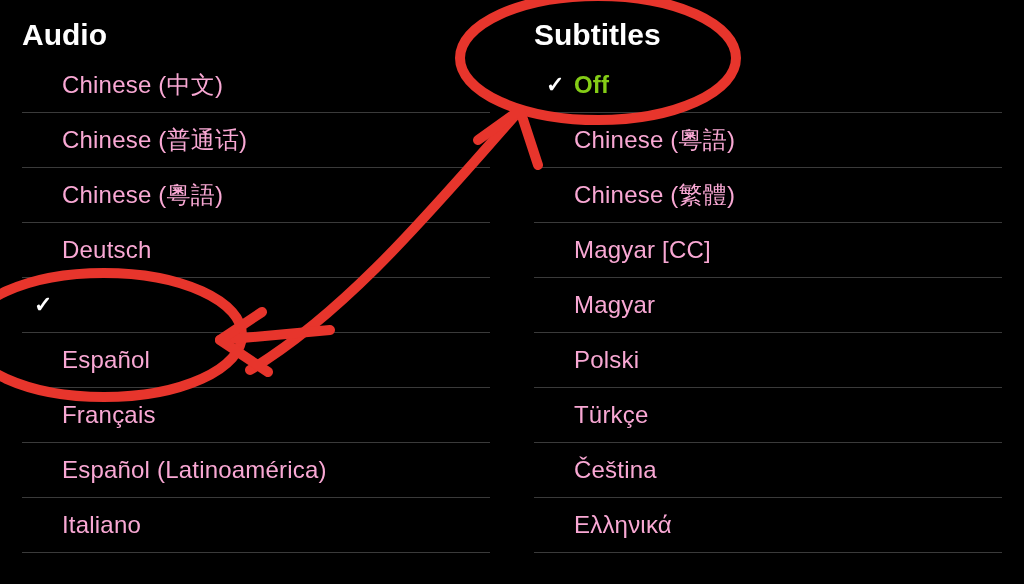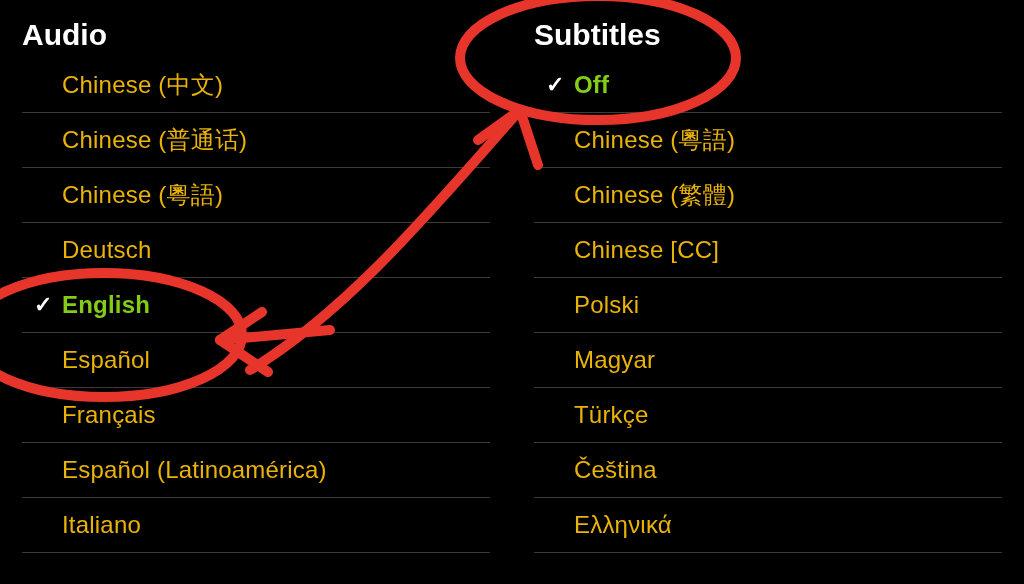--- a/index.html
+++ b/index.html
@@ -38,21 +38,21 @@
     width:28px;
     font-size:22px;
     font-weight:700;
     color:#fff;
     visibility:hidden;
   }
   .row.selected .check{visibility:visible;}
   .label{
     font-size:24px;
     font-weight:400;
-    color:#eab308;
+    color:#f9a8d4;
     letter-spacing:.2px;
   }
   .row.selected .label{
     font-weight:700;
     color:#84cc16;
   }
   
   .anno{
     position:absolute;inset:0;
     pointer-events:none;
@@ -83,21 +83,20 @@
         <div class="row">
           <span class="check">✓</span>
           <span class="label">Chinese (粵語)</span>
         </div>
         <div class="row">
           <span class="check">✓</span>
           <span class="label">Deutsch</span>
         </div>
         <div class="row selected">
           <span class="check">✓</span>
-          <span class="label">English</span>
         </div>
         <div class="row">
           <span class="check">✓</span>
           <span class="label">Español</span>
         </div>
         <div class="row">
           <span class="check">✓</span>
           <span class="label">Français</span>
         </div>
         <div class="row">
@@ -120,29 +119,29 @@
         <div class="row">
           <span class="check">✓</span>
           <span class="label">Chinese (粵語)</span>
         </div>
         <div class="row">
           <span class="check">✓</span>
           <span class="label">Chinese (繁體)</span>
         </div>
         <div class="row">
           <span class="check">✓</span>
-          <span class="label">Chinese [CC]</span>
+          <span class="label">Magyar [CC]</span>
+        </div>
+        <div class="row">
+          <span class="check">✓</span>
+          <span class="label">Magyar</span>
         </div>
         <div class="row">
           <span class="check">✓</span>
           <span class="label">Polski</span>
-        </div>
-        <div class="row">
-          <span class="check">✓</span>
-          <span class="label">Magyar</span>
         </div>
         <div class="row">
           <span class="check">✓</span>
           <span class="label">Türkçe</span>
         </div>
         <div class="row">
           <span class="check">✓</span>
           <span class="label">Čeština</span>
         </div>
         <div class="row">

